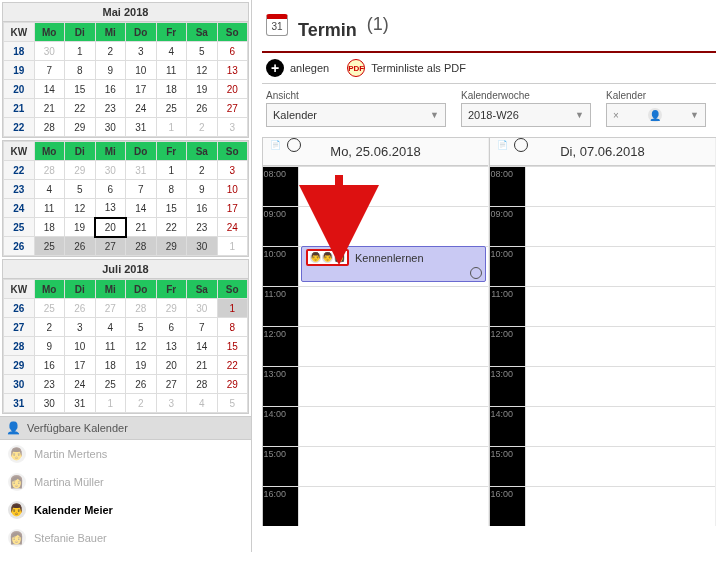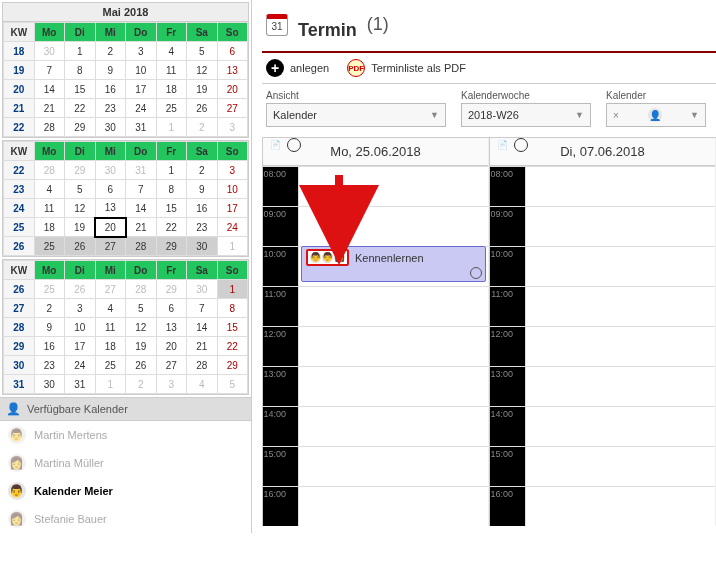--- a/index.html
+++ b/index.html
@@ -391,20 +391,21 @@
                 <td class="day sel">27</td>
                 <td class="day sel">28</td>
                 <td class="day sel">29</td>
                 <td class="day sel">30</td>
                 <td class="day outside">1</td>
               </tr>
             </tbody>
           </table>
         </div>
         <div class="minical">
+          <div class="minical-title">Juli 2018</div>
           <table>
             <thead>
               <tr>
                 <th class="kw">KW</th>
                 <th>Mo</th>
                 <th>Di</th>
                 <th>Mi</th>
                 <th>Do</th>
                 <th>Fr</th>
                 <th>Sa</th>

